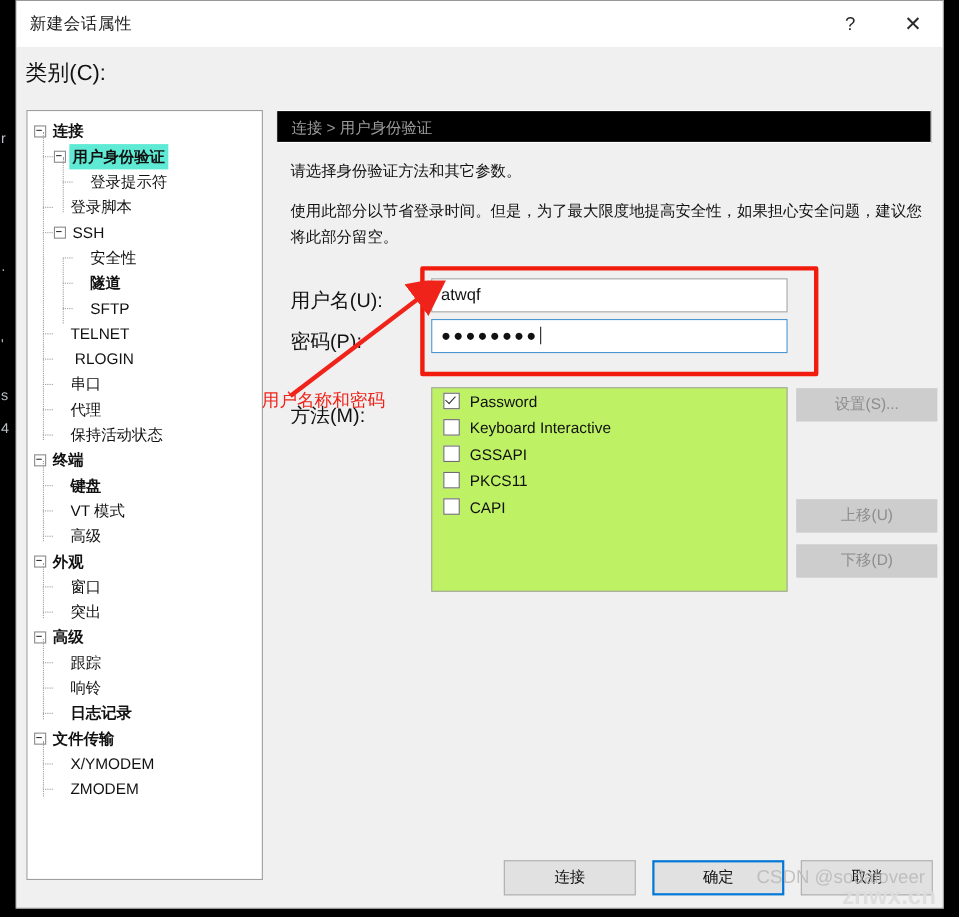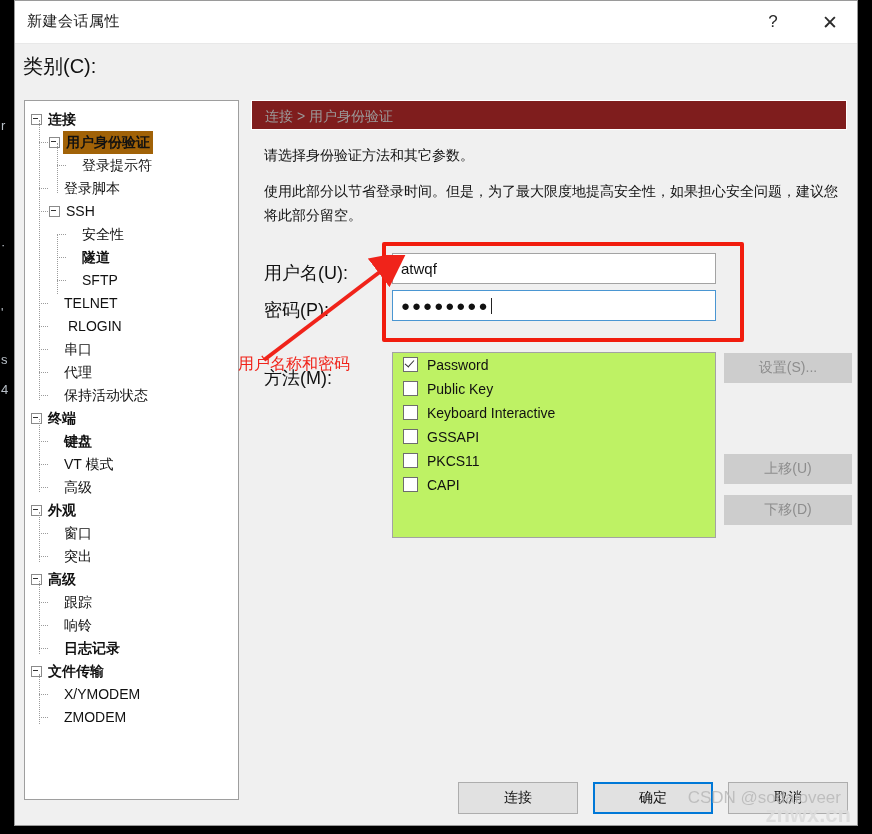--- a/index.html
+++ b/index.html
@@ -49,36 +49,36 @@
     position:absolute;left:9px;top:56px;width:215px;height:700px;
     background:#fff;border:1px solid #9e9e9e;box-sizing:border-box;
     overflow:hidden;
   }
   .tree{position:relative;padding:7px 0 0 0;}
   .node{
     position:relative;height:23px;line-height:23px;
     font-size:14px;color:#111;white-space:nowrap;cursor:default;
   }
   .node .lbl{position:relative;display:inline-block;padding:0 3px;}
-  .node.sel .lbl{background:#a16207;}
+  .node.sel .lbl{background:#5eead4;}
   .node.bold .lbl{font-weight:bold;}
   .node .box{
     position:absolute;width:9px;height:9px;border:1px solid #8a8a8a;
     background:#fff;top:6px;
   }
   .node .box:after{
     content:"";position:absolute;left:1px;top:3px;width:5px;height:1px;background:#333;
   }
   .vline{position:absolute;border-left:1px dotted #9b9b9b;}
   .hline{position:absolute;border-top:1px dotted #9b9b9b;}
 
   
   .pane{position:absolute;left:236px;top:56px;right:10px;}
   .crumb{
-    height:30px;line-height:30px;background:#7f1d1d;
+    height:30px;line-height:30px;background:#000000;
     padding-left:13px;font-size:14px;color:#9b9b9b;
     border:1px solid #fff;box-sizing:border-box;
   }
   .desc1{margin:17px 0 0 13px;font-size:14px;color:#111;}
   .desc2{margin:14px 0 0 13px;font-size:14px;color:#111;line-height:24px;width:580px;}
 
   .frm{position:relative;margin-top:26px;}
   .f-label{position:absolute;font-size:18px;color:#111;}
   .f-input{
     position:absolute;height:31px;box-sizing:border-box;
@@ -213,21 +213,20 @@
         <div class="f-label" style="left:13px;top:45px;">密码(P):</div>
         <div class="f-input focus" style="left:141px;top:37px;width:324px;">
           <span class="dots">●●●●●●●●</span><span class="caret"></span>
         </div>
 
         <div class="redbox" style="left:131px;top:-11px;width:354px;height:92px;"></div>
 
         <div class="f-label" style="left:13px;top:113px;">方法(M):</div>
         <div class="methods" style="left:141px;top:99px;width:324px;height:186px;" id="methods-list">
             <div class="mrow"><span class="cb on"></span><span>Password</span></div>
-            <div class="mrow"><span class="cb"></span><span>Public Key</span></div>
             <div class="mrow"><span class="cb"></span><span>Keyboard Interactive</span></div>
             <div class="mrow"><span class="cb"></span><span>GSSAPI</span></div>
             <div class="mrow"><span class="cb"></span><span>PKCS11</span></div>
             <div class="mrow"><span class="cb"></span><span>CAPI</span></div>
           </div>
 
         <div class="sidebtn" style="left:473px;top:100px;">设置(S)...</div>
         <div class="sidebtn" style="left:473px;top:201px;">上移(U)</div>
         <div class="sidebtn" style="left:473px;top:242px;">下移(D)</div>
 

